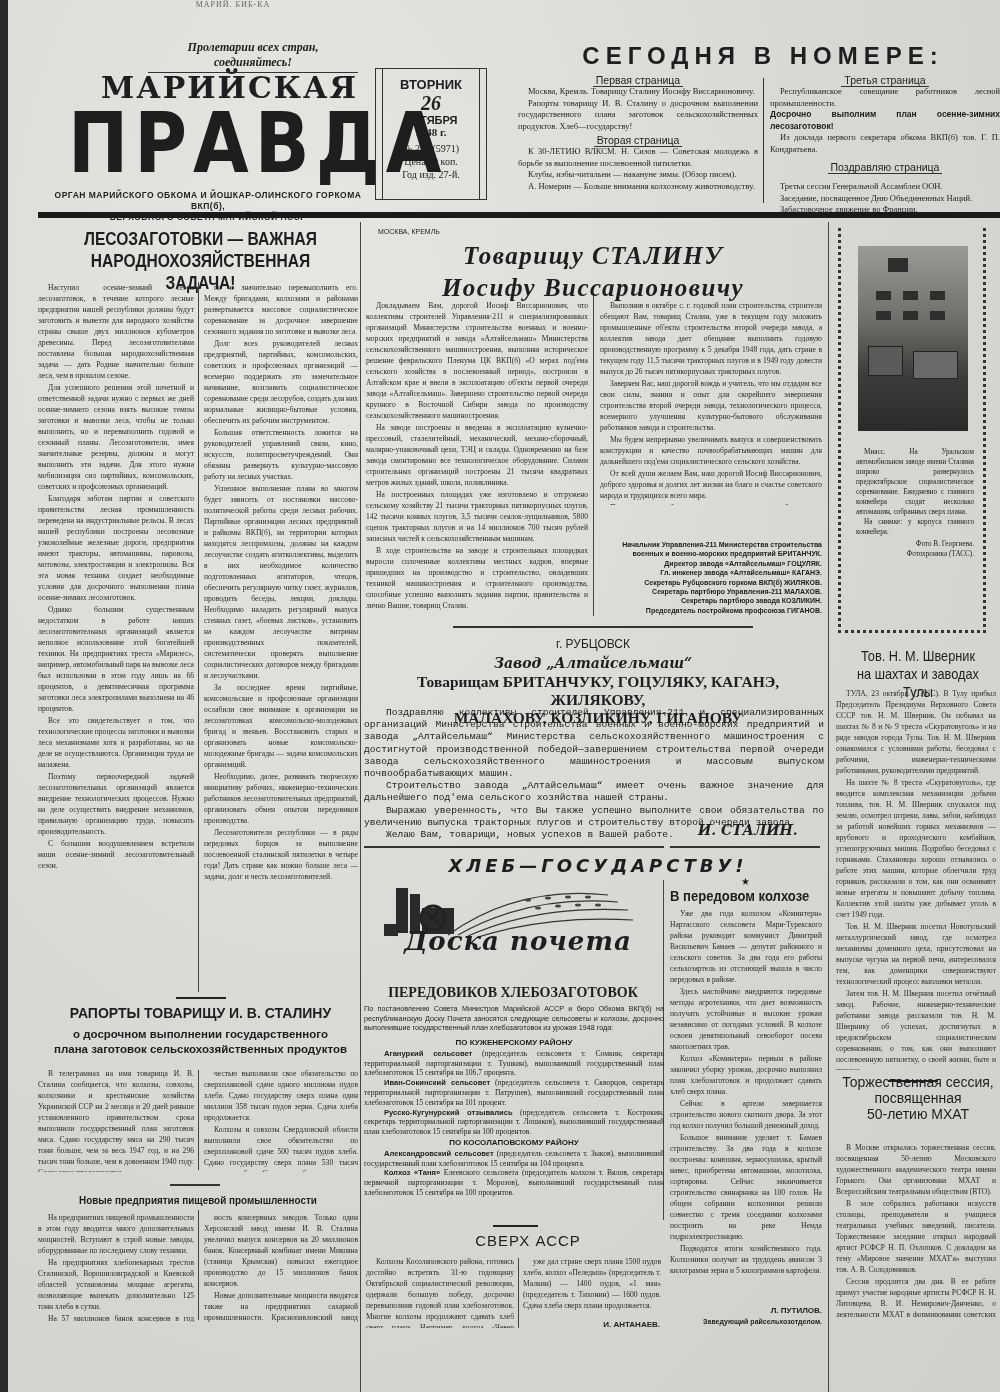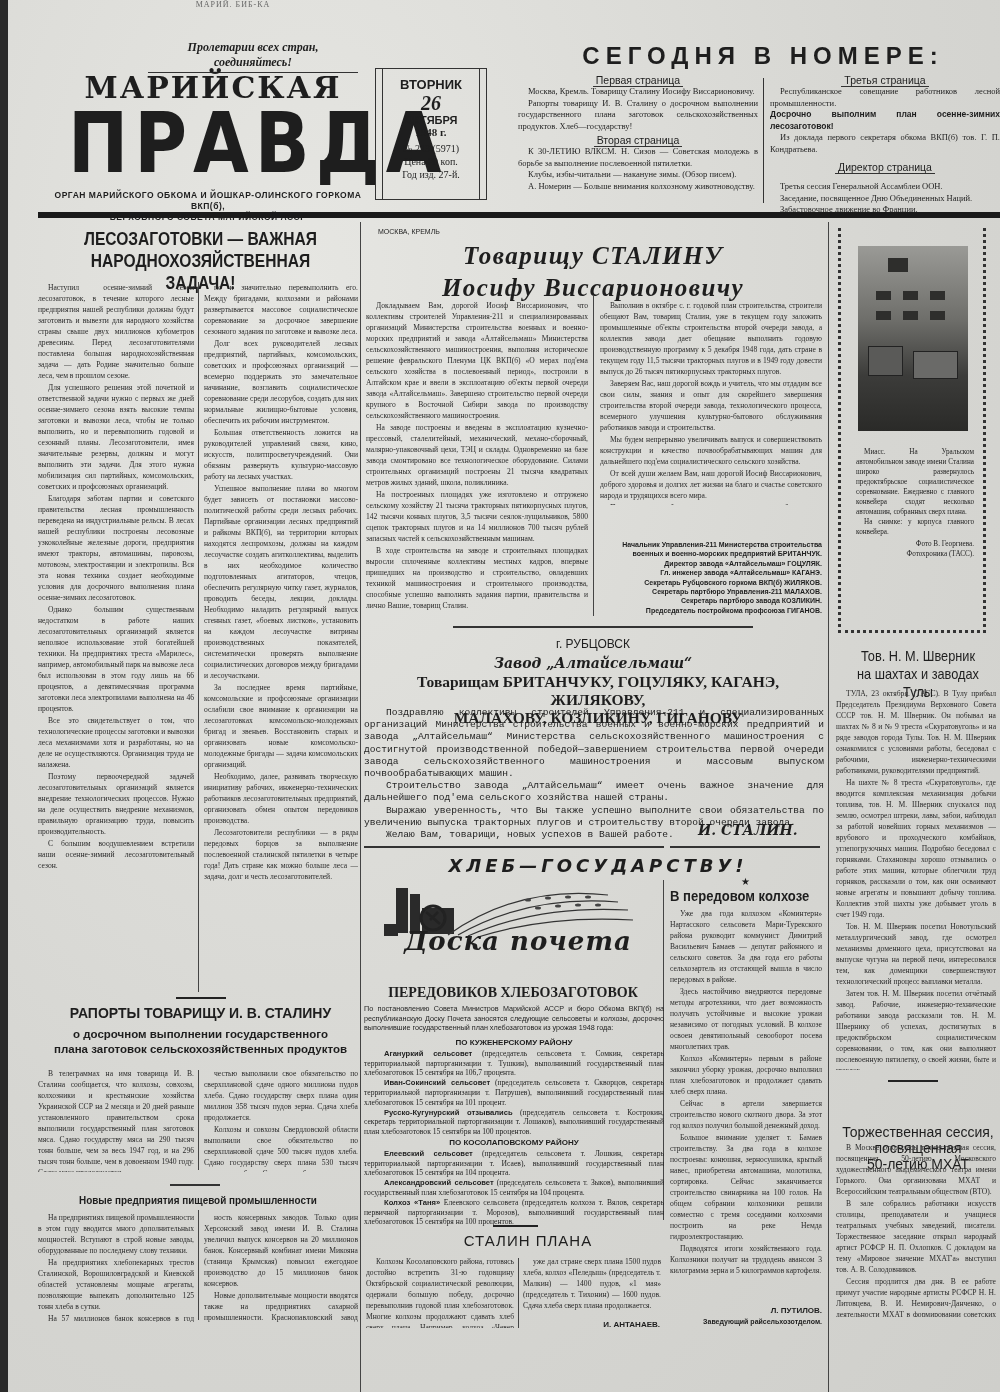--- a/index.html
+++ b/index.html
@@ -10,21 +10,21 @@
     color: #1e1e1e;
   }
   .page {
     position: absolute; left: 8px; top: 0; width: 992px; height: 1392px;
     background: #dcdcd8;
     background-image: radial-gradient(ellipse at 30% 20%, #e6e6e2 0%, #d6d6d2 60%, #cfcfcb 100%);
   }
   .abs { position: absolute; }
   .stamp { left: 170px; top: 0; width: 110px; height: 14px; font-size: 8px; color:#666; text-align:center; letter-spacing:1px; }
   .motto { left: 140px; top: 40px; width: 210px; font-size: 12px; font-style: italic; font-weight: bold; text-align: center; border-bottom: 1.5px solid #333; padding-bottom: 2px; }
-  .paper-name-1 { left: 60px; top: 70px; width: 290px; font-family: "DejaVu Serif", serif; font-size: 30px; letter-spacing: 2px; text-align:center; font-weight: bold; }
+  .paper-name-1 { left: 60px; top: 70px; width: 290px; font-family: "DejaVu Serif", serif; font-size: 30px; letter-spacing: 2px; text-align:right; font-weight: bold; }
   .paper-name-2 { left: 60px; top: 102px; width: 290px; font-family: "DejaVu Sans", sans-serif; font-size: 72px; line-height: 72px; font-weight: 900; letter-spacing: 6px; text-align:center; transform: scaleY(1.15); transform-origin: top; }
   .organ { left: 40px; top: 190px; width: 320px; font-family: "Liberation Sans", sans-serif; font-size: 8.5px; font-weight: bold; text-align: center; line-height: 11px; letter-spacing: 0.5px; }
   .datebox { left: 367px; top: 68px; width: 112px; height: 132px; border: 1.5px solid #333; text-align:center; padding-top: 8px; }
   .datebox::before, .datebox::after { content:""; position:absolute; top:0; bottom:0; width:1px; background:#333; }
   .datebox::before { left: 6px; } .datebox::after { right: 6px; }
   .datebox .day { font-family:"Liberation Sans",sans-serif; font-weight:bold; font-size:13px; }
   .datebox .num { font-style: italic; font-weight: bold; font-size: 20px; line-height: 22px; }
   .datebox .month { font-family:"Liberation Sans",sans-serif; font-weight:bold; font-size:11px; }
   .datebox .year { font-weight:bold; font-size:11px; margin-bottom: 4px; }
   .datebox .small { font-size: 10px; line-height: 13px; }
@@ -58,21 +58,21 @@
   .doska { left: 370px; top: 880px; width: 280px; height: 80px; }
   .doska-title { left: 370px; top: 926px; width: 280px; font-family: "DejaVu Serif", serif; font-weight:bold; font-size: 26px; font-style: italic; text-align:center; letter-spacing: 1px; }
   .peredov-h { left: 365px; top: 985px; width: 280px; text-align:center; font-family:"Liberation Serif",serif; font-weight:bold; font-size: 14px; }
   .doska-intro { left: 356px; top: 1004px; width: 300px; font-family:"Liberation Sans",sans-serif; font-size: 7.2px; line-height: 9.5px; text-align: justify; }
   .region-h { font-family:"Liberation Sans",sans-serif; font-weight:bold; font-size: 8px; text-align:center; margin: 1px 0; }
   .doska-list { left: 356px; top: 1037px; width: 300px; font-size: 7.6px; line-height: 9.8px; text-align: justify; }
   .doska-list p { text-indent: 20px; }
   .doska-list b { font-family:"Liberation Sans",sans-serif; }
   .sverh-h { left: 420px; top: 1232px; width: 200px; text-align:center; font-family:"Liberation Sans",sans-serif; font-size: 15px; letter-spacing: 1px; }
   .kolhoz-h { left: 662px; top: 888px; width: 155px; font-family:"Liberation Sans",sans-serif; font-weight:bold; font-size: 14.5px; transform: scaleX(0.9); transform-origin: left; white-space: nowrap; }
-  .mhat-h { left: 830px; top: 1124px; width: 160px; text-align:center; font-family:"Liberation Sans",sans-serif; font-size: 14px; line-height: 16px; }
+  .mhat-h { left: 830px; top: 1074px; width: 160px; text-align:center; font-family:"Liberation Sans",sans-serif; font-size: 14px; line-height: 16px; }
   .raporty-h { left: 30px; top: 1005px; width: 325px; font-size: 14px; text-align:center; font-family:"Liberation Sans",sans-serif; font-weight: bold; }
   .raporty-sub { left: 30px; top: 1027px; width: 325px; font-size: 11.5px; line-height: 15px; text-align:center; font-family:"Liberation Sans",sans-serif; font-weight: bold; }
   .pish-h { left: 40px; top: 1194px; width: 300px; font-family:"Liberation Sans",sans-serif; font-weight:bold; font-size: 11px; text-align:center; transform: scaleX(0.9); }
   .sig { font-family:"Liberation Sans",sans-serif; font-weight:bold; font-size: 8px; text-align:right; }
   .orn { width: 50px; height: 1.5px; background:#222; }
   .dot-sep { width: 60px; height: 2px; background:#333; }
 </style>
 </head>
 <body>
 
@@ -106,21 +106,21 @@
     <div class="pg-head" style="margin-top:2px"><span>Вторая страница</span></div>
     <div class="toc-text" style="text-indent:10px">К 30-ЛЕТИЮ ВЛКСМ. Н. Сизов — Советская молодежь в борьбе за выполнение послевоенной пятилетки.</div>
     <div class="toc-text" style="text-indent:10px">Клубы, избы-читальни — накануне зимы. (Обзор писем).</div>
     <div class="toc-text" style="text-indent:10px">А. Номерин — Больше внимания колхозному животноводству.</div>
   </div>
   <div class="abs toc-col-right">
     <div class="pg-head"><span>Третья страница</span></div>
     <div class="toc-text" style="text-indent:10px">Республиканское совещание работников лесной промышленности.</div>
     <div class="toc-text" style="font-weight:bold;font-family:'Liberation Sans',sans-serif">Досрочно выполним план осенне-зимних лесозаготовок!</div>
     <div class="toc-text" style="text-indent:10px">Из доклада первого секретаря обкома ВКП(б) тов. Г. П. Кондратьева.</div>
-    <div class="pg-head" style="margin-top:6px;margin-bottom:8px"><span>Директор страница</span></div>
+    <div class="pg-head" style="margin-top:6px;margin-bottom:8px"><span>Поздравляю страница</span></div>
     <div class="toc-text" style="text-indent:10px">Третья сессия Генеральной Ассамблеи ООН.</div>
     <div class="toc-text" style="text-indent:10px">Заседание, посвященное Дню Объединенных Наций.</div>
     <div class="toc-text" style="text-indent:10px">Забастовочное движение во Франции.</div>
   </div>
 
   <div class="abs rule-thick"></div>
 
   <div class="abs vline" style="left:352px;top:222px;height:1170px"></div>
   <div class="abs vline" style="left:820px;top:222px;height:1170px"></div>
   <div class="abs vline" style="left:190px;top:282px;height:710px"></div>
@@ -255,27 +255,26 @@
   </svg>
   <div class="abs doska-title">Доска почета</div>
   <div class="abs peredov-h">ПЕРЕДОВИКОВ ХЛЕБОЗАГОТОВОК</div>
   <div class="abs doska-intro">По постановлению Совета Министров Марийской АССР и бюро Обкома ВКП(б) на республиканскую Доску Почета заносятся следующие сельсоветы и колхозы, досрочно выполнившие государственный план хлебозаготовок из урожая 1948 года:</div>
   <div class="abs doska-list">
     <div class="region-h">ПО КУЖЕНЕРСКОМУ РАЙОНУ</div>
     <p><b>Агануркий сельсовет</b> <span>(председатель сельсовета т. Сомкин, секретарь территориальной парторганизации т. Тушкин), выполнивший государственный план хлебозаготовок 15 сентября на 106,7 процента.</span></p>
     <p><b>Иван-Сокинский сельсовет</b> <span>(председатель сельсовета т. Скворцов, секретарь территориальной парторганизации т. Патрушев), выполнивший государственный план хлебозаготовок 15 сентября на 101 процент.</span></p>
     <p><b>Русско-Кугунурский отзывались</b> <span>(председатель сельсовета т. Кострокин, секретарь территориальной парторганизации т. Лошаков), выполнивший государственный план хлебозаготовок 15 сентября на 100 процентов.</span></p>
     <div class="region-h">ПО КОСОЛАПОВСКОМУ РАЙОНУ</div>
-    <p><b>Елеевский сельсовет</b> <span>(председатель сельсовета т. Лошкин, секретарь территориальной парторганизации т. Исаев), выполнивший государственный план хлебозаготовок 15 сентября на 104 процента.</span></p>
     <p><b>Александровский сельсовет</b> <span>(председатель сельсовета т. Зыков), выполнивший государственный план хлебозаготовок 15 сентября на 104 процента.</span></p>
     <p><b>Колхоз «Таня»</b> <span>Елеевского сельсовета (председатель колхоза т. Вялов, секретарь первичной парторганизации т. Морозов), выполнивший государственный план хлебозаготовок 15 сентября на 100 процентов.</span></p>
   </div>
 
   <div class="abs" style="left:485px;top:1225px;width:45px;height:2px;background:#222"></div>
-  <div class="abs sverh-h">СТАЛИН ПЛАНА</div>
+  <div class="abs sverh-h">СВЕРХ АССР</div>
   <div class="abs col-text" style="left:358px;top:1256px;width:148px;height:72px;overflow:hidden">Колхозы Косолаповского района, готовясь достойно встретить 31-ю годовщину Октябрьской социалистической революции, одержали большую победу, досрочно перевыполнив годовой план хлебозаготовок. Многие колхозы продолжают сдавать хлеб сверх плана. Например, колхоз «Чевер ужара» (председатель т. Матвеев)</div>
   <div class="abs col-text" style="left:515px;top:1256px;width:138px;height:60px;overflow:hidden">уже дал стране сверх плана 1500 пудов хлеба, колхоз «Пеледыш» (председатель т. Малкин) — 1400 пудов, «1 мая» (председатель т. Тихонин) — 1600 пудов. Сдача хлеба сверх плана продолжается.</div>
   <div class="abs sig" style="left:520px;top:1320px;width:132px">И. АНТАНАЕВ.</div>
 
   <div class="abs" style="left:733px;top:876px;font-size:10px">★</div>
   <div class="abs kolhoz-h">В передовом колхозе</div>
   <div class="abs col-text" style="left:662px;top:908px;width:152px;height:398px;overflow:hidden">
     <p>Уже два года колхозом «Коминтерн» Нартасского сельсовета Мари-Турекского района руководит коммунист Димитрий Васильевич Бамаев — депутат районного и сельского советов. За два года его работы сельхозартель из отстающей вышла в число передовых в районе.</p>
       <p>Здесь настойчиво внедряются передовые методы агротехники, что дает возможность получать устойчивые и высокие урожаи независимо от погодных условий. В колхозе освоен девятипольный севооборот посева многолетних трав.</p>
       <p>Колхоз «Коминтерн» первым в районе закончил уборку урожая, досрочно выполнил план хлебозаготовок и продолжает сдавать хлеб сверх плана.</p>

